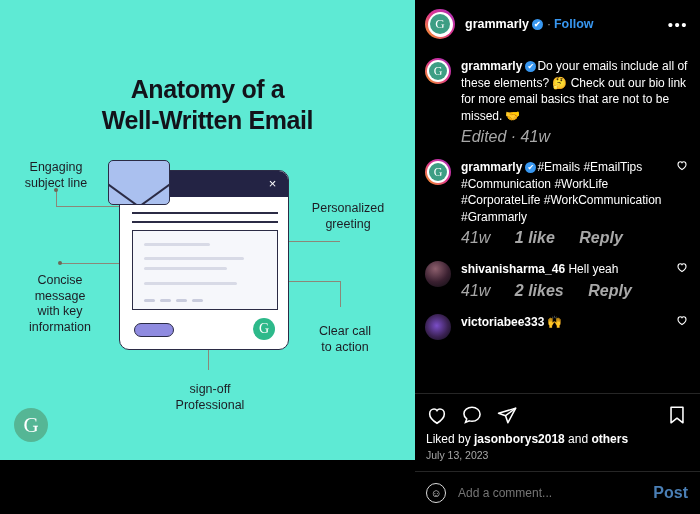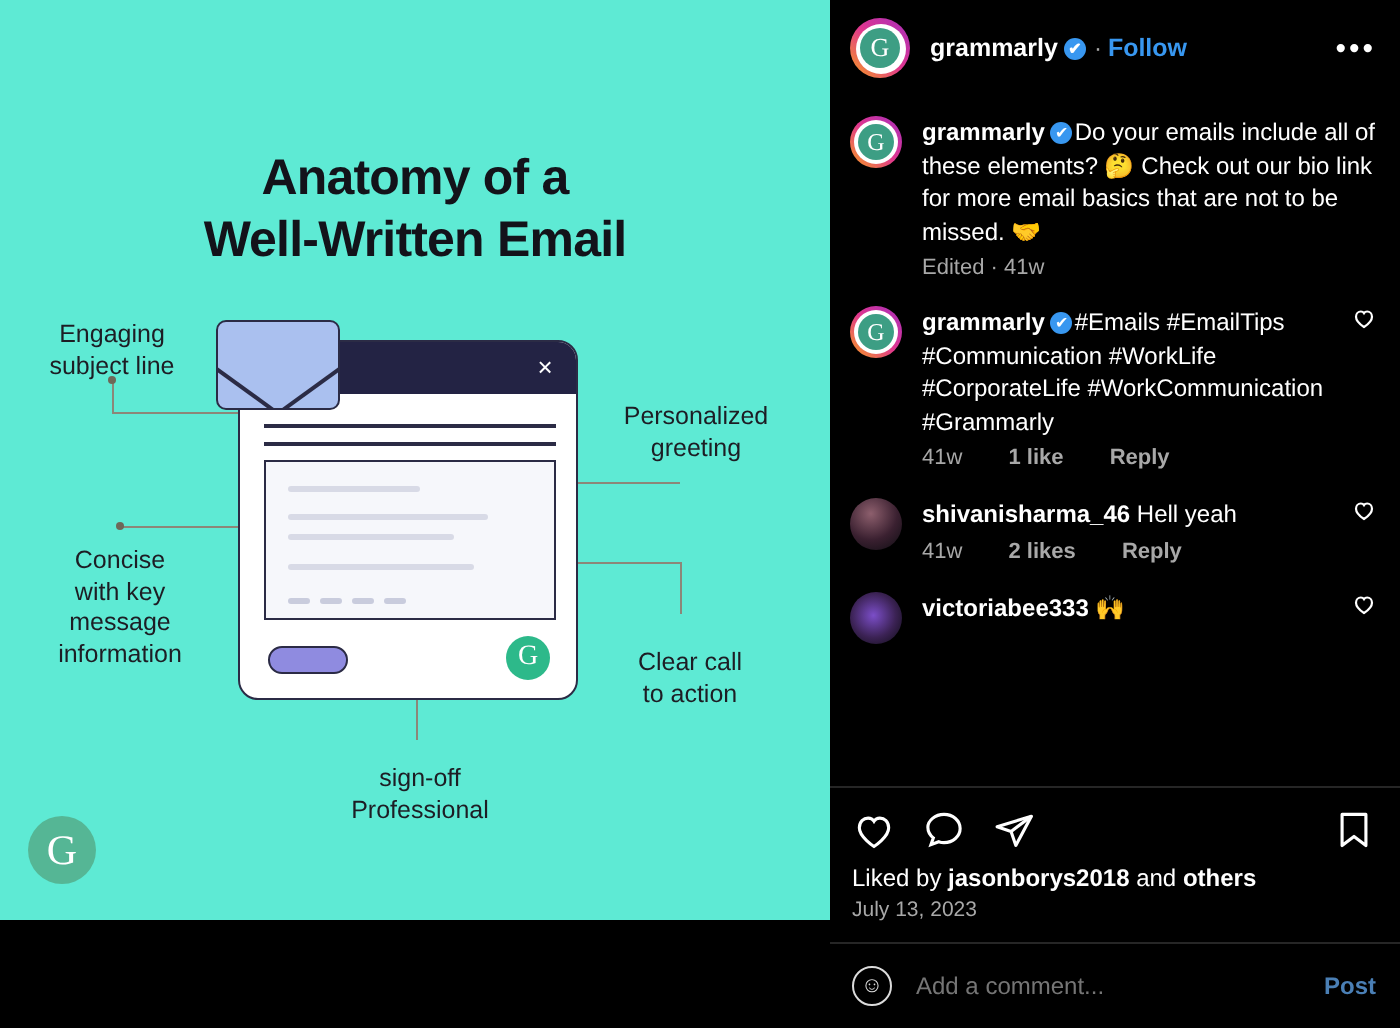--- a/index.html
+++ b/index.html
@@ -153,21 +153,21 @@
   }
   .photo-av.b {
     background: radial-gradient(circle at 45% 45%, #7b4ec8 0%, #3b2254 55%, #0b0b10 100%);
   }
   .cmt-body { margin-left: 10px; flex: 1 1 auto; min-width: 0; }
   .cmt-text {
     font-size: 12px; line-height: 16.5px; color: #fff; word-wrap: break-word;
   }
   .cmt-text .uname { font-weight: bold; }
   .cmt-meta {
-    margin-top: 4px; font-size: 11px; color: #a8a8a8;
+    margin-top: 4px; font-size: 16px; color: #a8a8a8; font-style: italic;
   }
   .cmt-meta b { color: #a8a8a8; font-weight: bold; margin-left: 20px; }
   .cmt-meta .first { margin-left: 0; }
   .heart-sm {
     flex: none; margin-left: 6px; width: 12px; height: 12px; color: #fff;
     font-size: 12px; line-height: 12px;
   }
 
   #ig-actions {
     border-top: 1px solid #262626;
@@ -187,21 +187,21 @@
   #emoji-icon {
     width: 20px; height: 20px; border-radius: 50%;
     border: 1.3px solid #dbdbdb; color: #dbdbdb;
     font-size: 11px; line-height: 18px; text-align: center; flex: none;
   }
   #comment-input {
     flex: 1 1 auto; background: transparent; border: none; outline: none;
     color: #8e8e8e; font-size: 12px; margin-left: 12px;
     font-family: "Liberation Sans", sans-serif;
   }
-  #post-btn { color: #4a7fb5; font-size: 12px; font-weight: bold; flex: none; }
+  #post-btn { color: #4a7fb5; font-size: 16px; font-weight: bold; flex: none; }
 </style>
 </head>
 <body>
 
 <div id="app">
 
   <div id="post-image">
 
     <div class="hl-title">
       <div>Anatomy of a</div>
@@ -232,22 +232,22 @@
       <div>subject line</div>
     </div>
 
     <div class="label" style="left:298px; top:201px; width:100px;">
       <div>Personalized</div>
       <div>greeting</div>
     </div>
 
     <div class="label" style="left:12px; top:273px; width:96px;">
       <div>Concise</div>
+      <div>message</div>
       <div>with key</div>
-      <div>message</div>
       <div>information</div>
     </div>
 
     <div class="label" style="left:300px; top:324px; width:90px;">
       <div>Clear call</div>
       <div>to action</div>
     </div>
 
     <div class="label" style="left:155px; top:382px; width:110px;">
       <div>sign-off</div>

